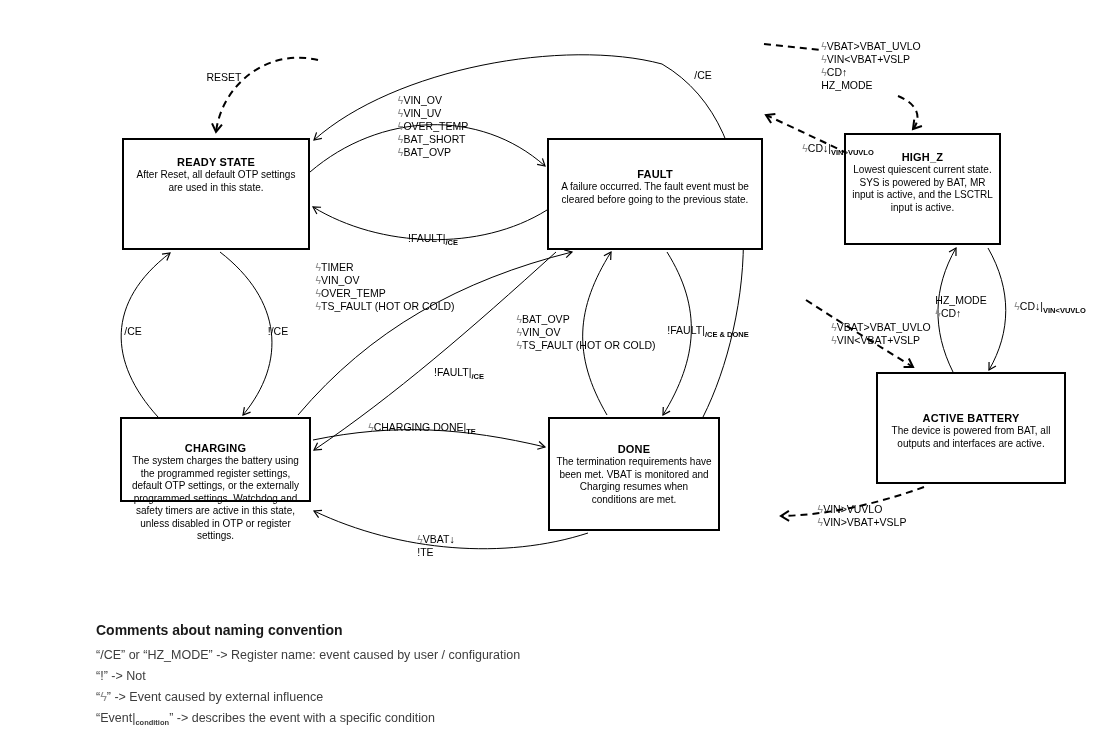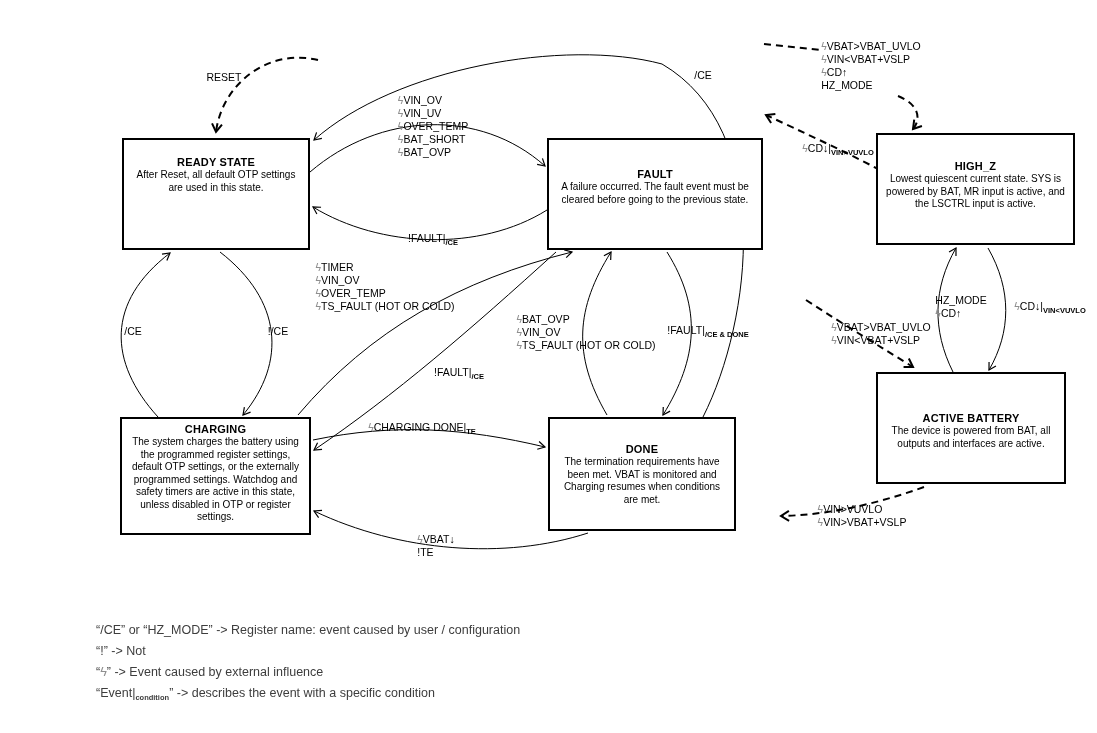--- a/index.html
+++ b/index.html
@@ -62,31 +62,31 @@
   <div class="state" style="left:122px;top:138px;width:188px;height:112px;padding-top:16px">
     <div class="state-title">READY STATE</div>
     <div class="state-body">After Reset, all default OTP settings are used in this state.</div>
   </div>
 
   <div class="state" style="left:547px;top:138px;width:216px;height:112px;padding-top:28px">
     <div class="state-title">FAULT</div>
     <div class="state-body">A failure occurred.  The fault event must be cleared before going to the previous state.</div>
   </div>
 
-  <div class="state" style="left:876px;top:133px;width:199px;height:112px;padding-top:25px">
+  <div class="state" style="left:844px;top:133px;width:157px;height:112px;padding-top:16px">
     <div class="state-title">HIGH_Z</div>
     <div class="state-body">Lowest quiescent current state.  SYS is powered by BAT, MR input is active, and the LSCTRL input is active.</div>
   </div>
 
-  <div class="state" style="left:120px;top:417px;width:191px;height:118px;padding-top:4px">
+  <div class="state" style="left:120px;top:417px;width:191px;height:85px;padding-top:23px">
     <div class="state-title">CHARGING</div>
     <div class="state-body">The system charges the battery using the programmed register settings, default OTP settings, or the externally programmed settings.  Watchdog and safety timers are active in this state, unless disabled in OTP or register settings.</div>
   </div>
 
-  <div class="state" style="left:548px;top:417px;width:188px;height:114px;padding-top:24px">
+  <div class="state" style="left:548px;top:417px;width:172px;height:114px;padding-top:24px">
     <div class="state-title">DONE</div>
     <div class="state-body">The termination requirements have been met.  VBAT is monitored and Charging resumes when conditions are met.</div>
   </div>
 
   <div class="state" style="left:876px;top:372px;width:190px;height:112px;padding-top:38px">
     <div class="state-title">ACTIVE BATTERY</div>
     <div class="state-body">The device is powered from BAT, all outputs and interfaces are active.</div>
   </div>
 
   <div class="lbl" style="left:224px;top:77px"><span class="bz">RESET</span></div>
@@ -161,20 +161,21 @@
     <div class="bz"><span class="bolt">ϟ</span>VBAT&gt;VBAT_UVLO</div>
     <div class="bz"><span class="bolt">ϟ</span>VIN&lt;VBAT+VSLP</div>
   </div>
 
   <div class="lbl-stack" style="left:862px;top:503px">
     <div class="bz"><span class="bolt">ϟ</span>VIN&gt;VUVLO</div>
     <div class="bz"><span class="bolt">ϟ</span>VIN&gt;VBAT+VSLP</div>
   </div>
 
   <div class="comments">
+    <div class="c-head">Comments about naming convention</div>
     <div class="c-line bz">“/CE” or “HZ_MODE” -&gt; Register name: event caused by user / configuration</div>
     <div class="c-line bz">“!” -&gt; Not</div>
     <div class="c-line bz">“<span class="bolt">ϟ</span>” -&gt; Event caused by external influence</div>
     <div class="c-line">
       <span class="bz">“Event|</span><span class="sub">condition</span><span class="bz">” -&gt; describes the event with a specific condition</span>
     </div>
   </div>
 
 </div>
 

